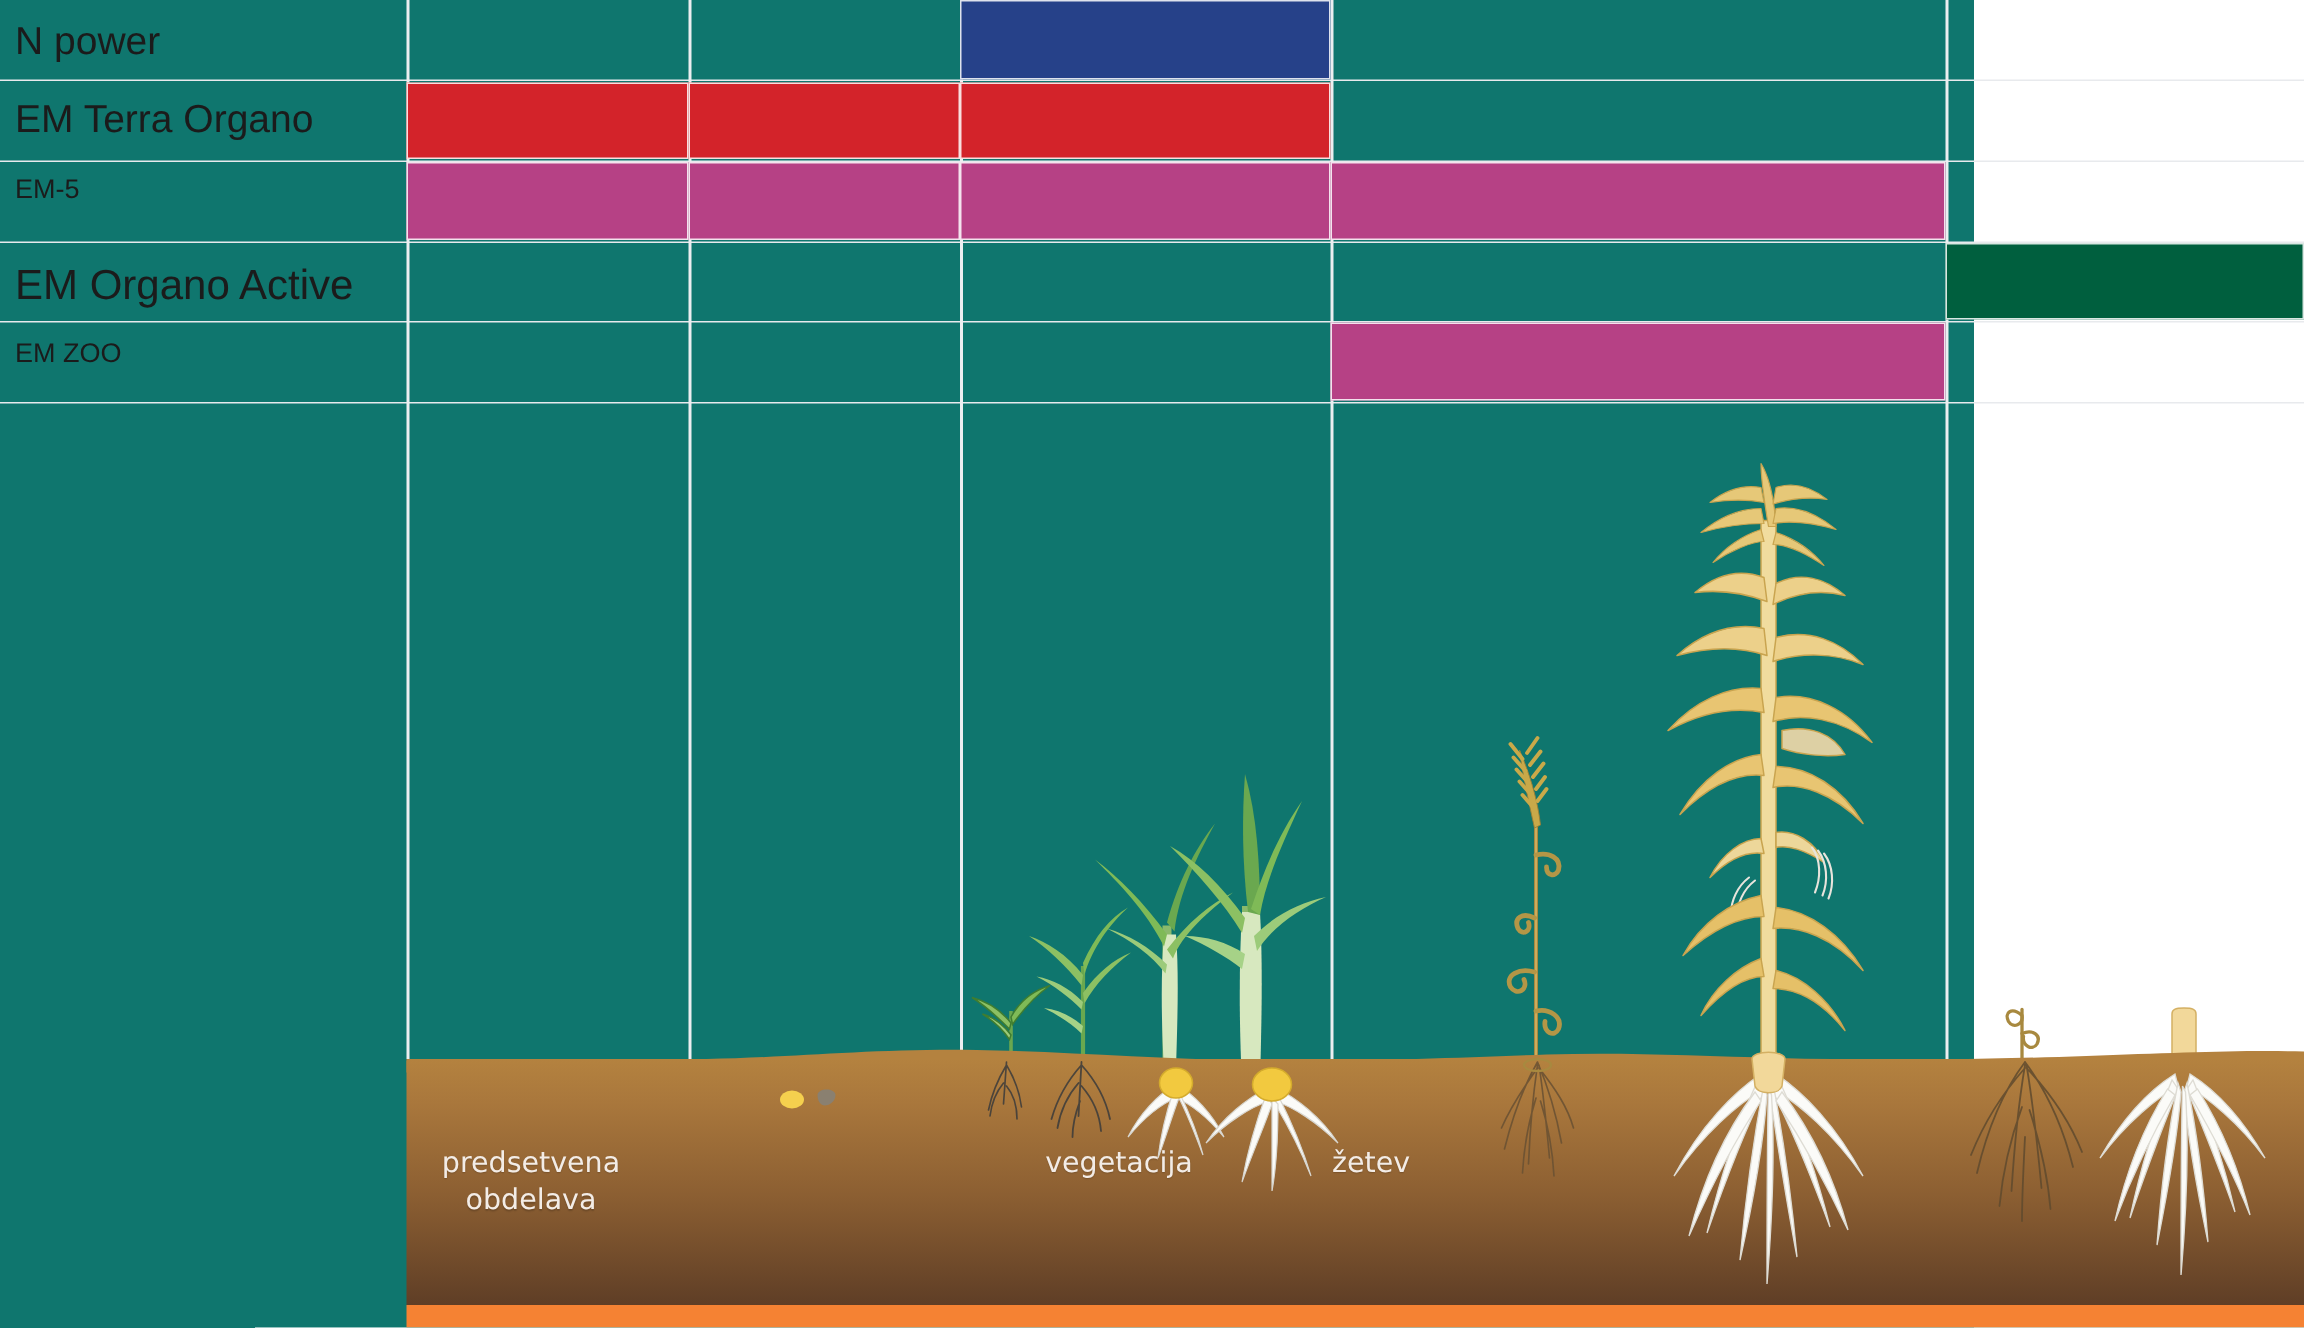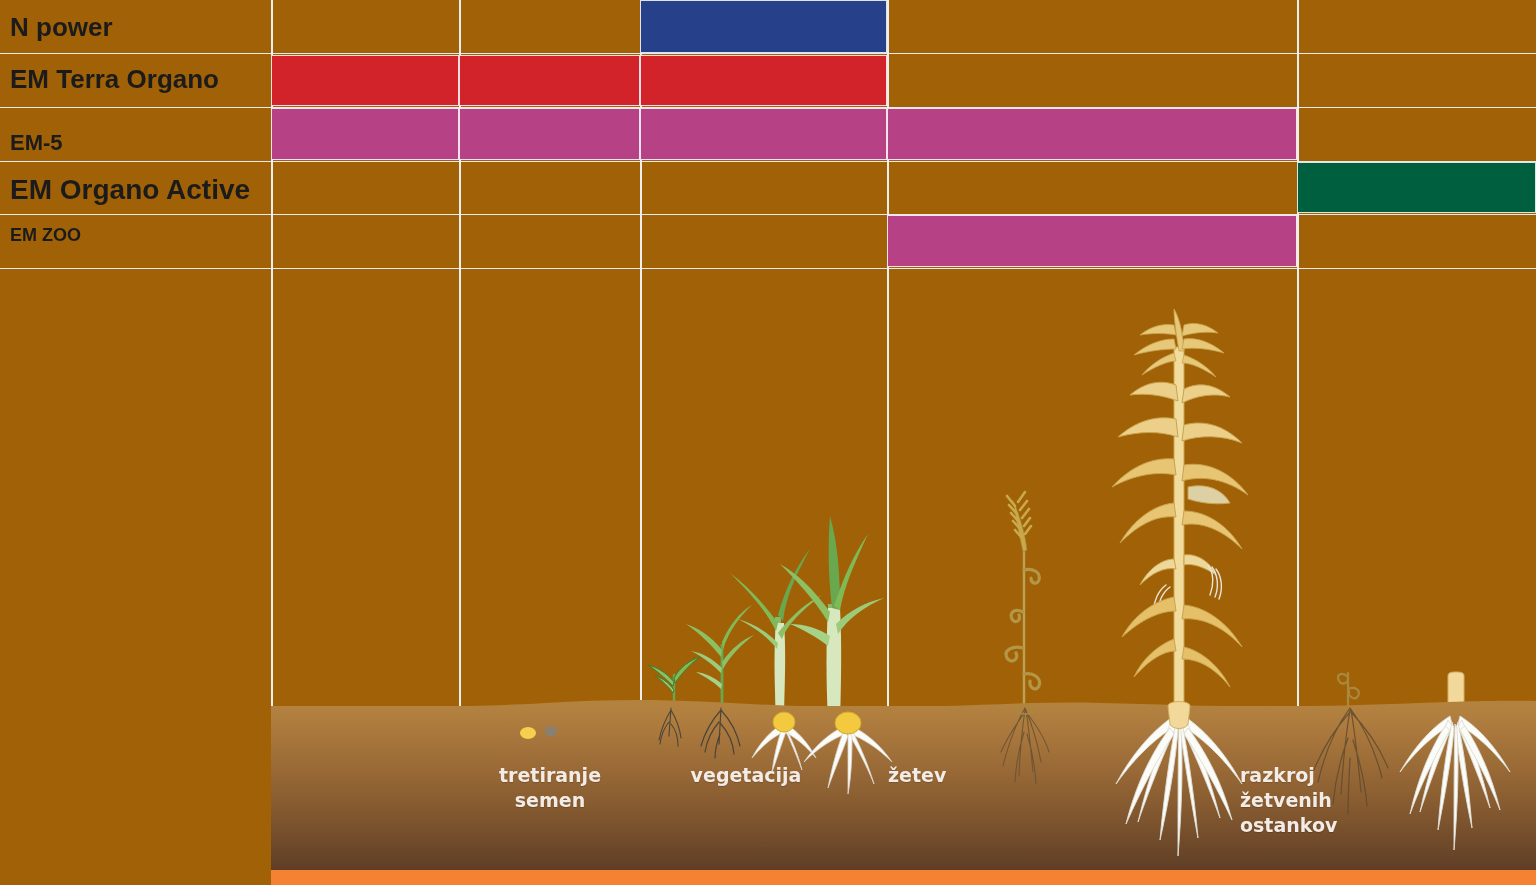--- a/index.html
+++ b/index.html
@@ -1,17 +1,17 @@
 <!DOCTYPE html>
 <html><head>
 <meta charset="utf-8">
 <style>
   html,body{margin:0;padding:0;background:#fff;}
   body{width:1536px;height:885px;overflow:hidden;font-family:"Liberation Sans",sans-serif;}
-  #root{position:relative;width:1536px;height:885px;background:#a16207;font-weight:bold;}
+  #root{position:relative;width:1316px;height:885px;background:#0f766e;}
 
   
   .gantt{position:absolute;left:0;top:0;width:1536px;height:272px;}
   .rowline{position:absolute;left:0;width:1536px;height:1px;background:#e8eaed;}
   .collineV{position:absolute;top:0;width:2px;background:#eceef0;}
 
   .rowlabel{position:absolute;left:10px;color:#1b1b1b;white-space:nowrap;}
 
   .bar{position:absolute;border:1px solid rgba(255,255,255,.85);box-sizing:border-box;}
 
@@ -44,21 +44,21 @@
     <div class="rowline" style="top:268px"></div>
 
     <div class="collineV" style="left:271px;height:272px"></div>
     <div class="collineV" style="left:459px;height:272px"></div>
     <div class="collineV" style="left:640px;height:272px"></div>
     <div class="collineV" style="left:887px;height:272px"></div>
     <div class="collineV" style="left:1297px;height:272px"></div>
 
     <div class="rowlabel" style="top:12px;font-size:26px">N power</div>
     <div class="rowlabel" style="top:64px;font-size:26px">EM Terra Organo</div>
-    <div class="rowlabel" style="top:130px;font-size:22px">EM-5</div>
+    <div class="rowlabel" style="top:116px;font-size:18px">EM-5</div>
     <div class="rowlabel" style="top:174px;font-size:28px">EM Organo Active</div>
     <div class="rowlabel" style="top:225px;font-size:18px">EM ZOO</div>
 
     <div class="bar" style="left:640px;top:0px;width:247px;height:53px;background:#264189"></div>
 
     <div class="bar" style="left:271px;top:55px;width:188px;height:51px;background:#d3232a"></div>
     <div class="bar" style="left:459px;top:55px;width:181px;height:51px;background:#d3232a"></div>
     <div class="bar" style="left:640px;top:55px;width:247px;height:51px;background:#d3232a"></div>
 
     <div class="bar" style="left:271px;top:108px;width:188px;height:52px;background:#b64185"></div>
@@ -334,30 +334,25 @@
           <path d="M60 12 C66 42 71 78 74 118 C66 80 60 44 58 18 Z"></path>
           <path d="M57 14 C56 50 56 94 56 140 C60 94 61 50 59 18 Z"></path>
           <path d="M47 16 C32 40 20 68 12 104 C24 72 38 44 52 20 Z"></path>
           <path d="M67 16 C82 40 94 66 102 100 C90 70 76 44 62 20 Z"></path>
         </g>
       </svg>
     </div>
 
     <div class="orangeStrip"></div>
 
-    <div class="stageLabel" style="left:461px;top:491px;width:178px;">
-      <div>tretiranje</div>
-      <div>semen</div>
+    <div class="stageLabel" style="left:265px;top:491px;width:178px;">
+      <div>predsetvena</div>
+      <div>obdelava</div>
     </div>
     <div class="stageLabel" style="left:657px;top:491px;width:178px;">
       <div>vegetacija</div>
     </div>
     <div class="stageLabel" style="left:888px;top:491px;width:136px;text-align:left;">
       <div>žetev</div>
     </div>
-    <div class="stageLabel" style="left:1240px;top:491px;width:128px;text-align:left;">
-      <div>razkroj</div>
-      <div>žetvenih</div>
-      <div>ostankov</div>
-    </div>
 
   </div>
 </div>
 
 </body></html>

